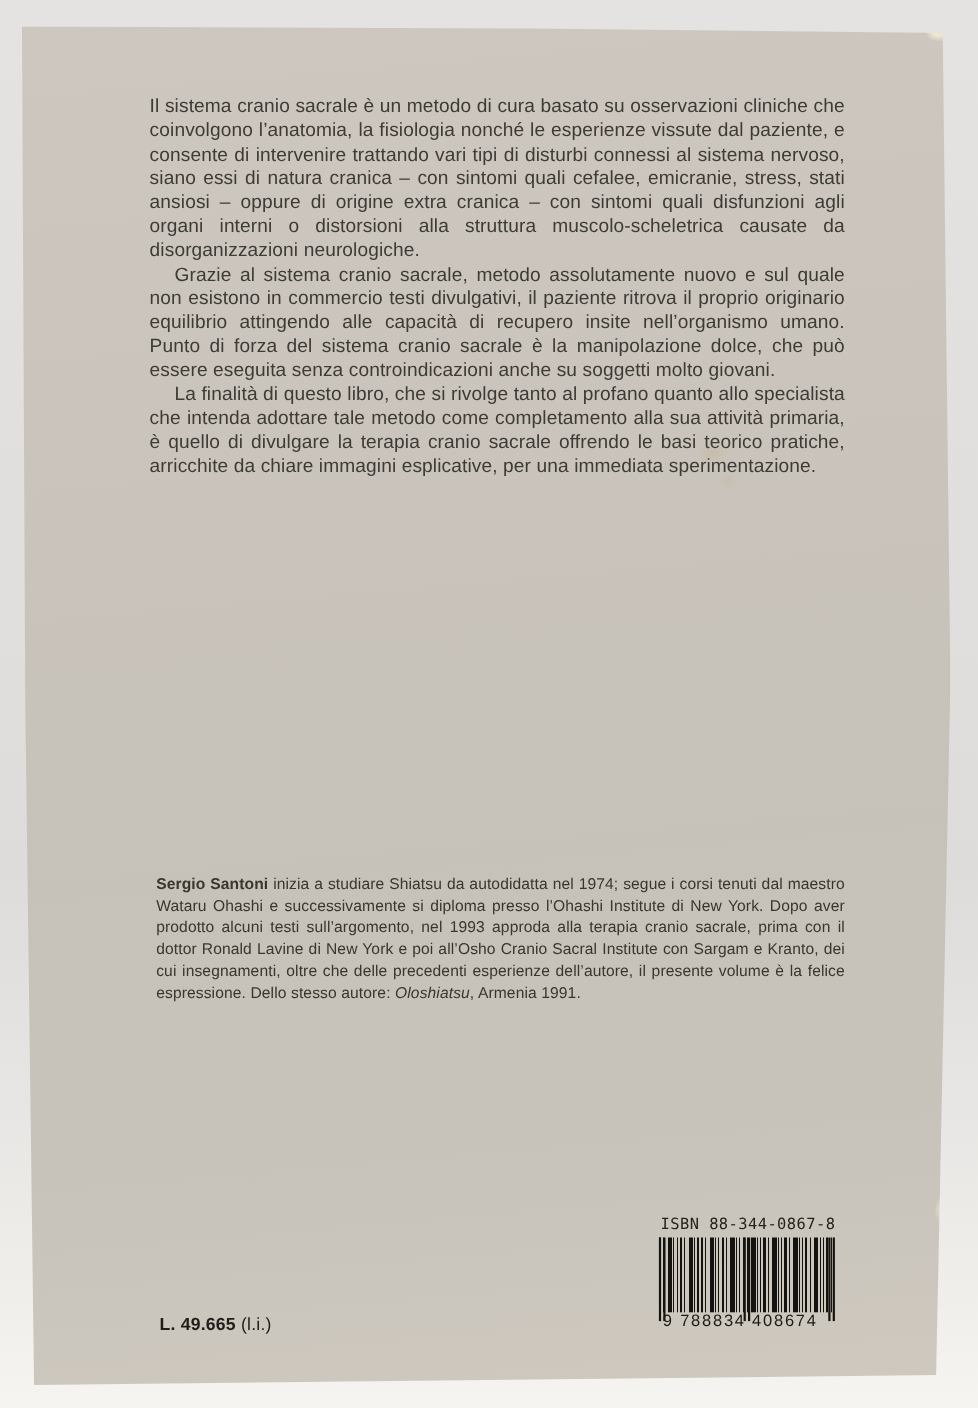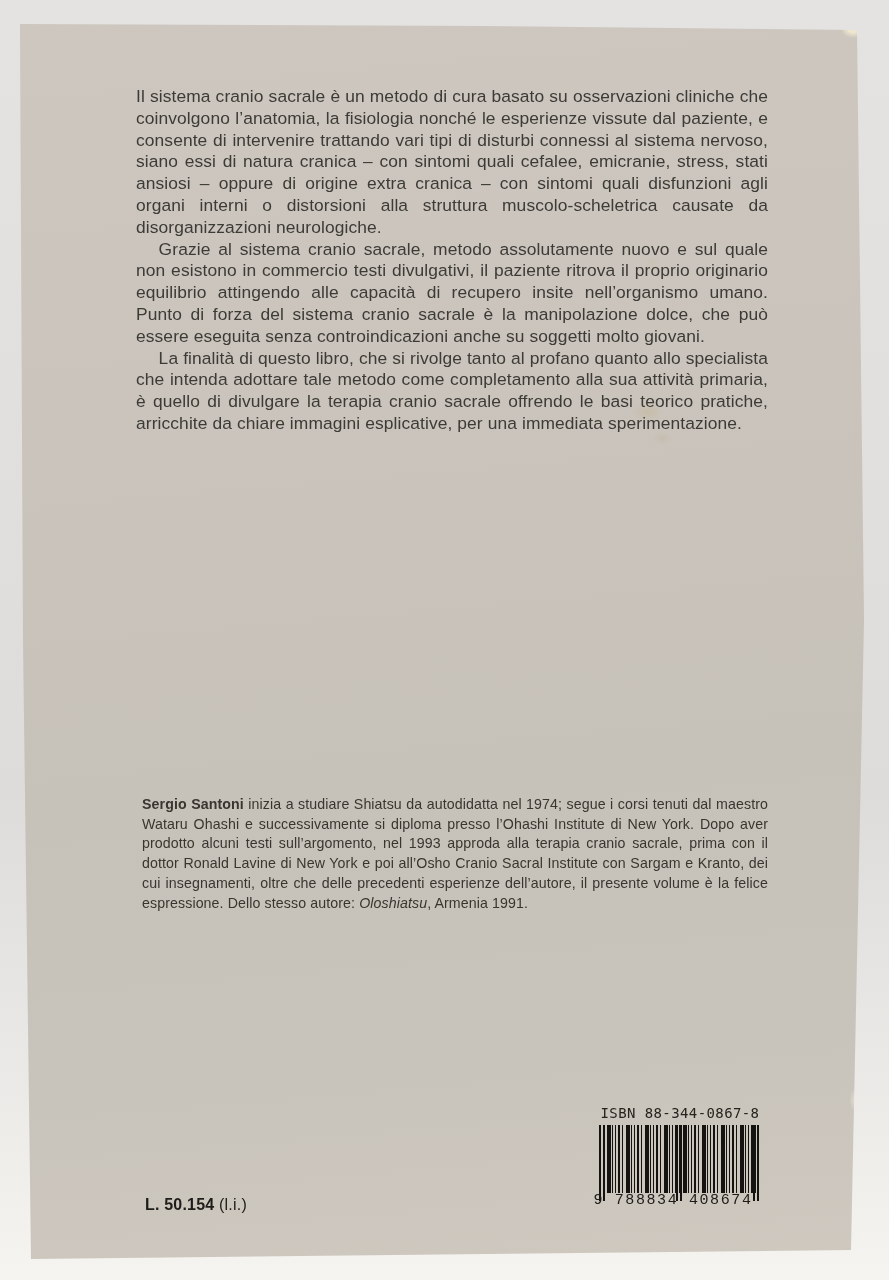--- a/index.html
+++ b/index.html
@@ -64,21 +64,21 @@
     position:absolute;top:0;width:2px;height:76px;background:#15130f;
   }
   .barcode .guard.g-left{left:0;}
   .barcode .guard.g-left2{left:4px;}
   .barcode .guard.g-mid{left:77px;}
   .barcode .guard.g-mid2{left:81px;}
   .barcode .guard.g-right{left:154px;}
   .barcode .guard.g-right2{left:158px;}
   .barcode-digits{
     position:absolute;left:583px;top:1192px;width:180px;
-    font-family:Liberation Mono, monospace;
+    font-family:Liberation Sans, sans-serif;
     font-size:15px;letter-spacing:1.6px;color:#1d1b17;
     text-align:center;white-space:nowrap;
   }
   .price{
     position:absolute;left:145px;top:1196px;
     font-size:16px;color:#1f1d19;letter-spacing:0.2px;white-space:nowrap;
   }
   .price .amount{font-weight:bold;}
   .price .note{font-weight:normal;}
 </style>
@@ -106,18 +106,18 @@
       <div class="guard g-left2"></div>
       <div class="guard g-mid"></div>
       <div class="guard g-mid2"></div>
       <div class="guard g-right"></div>
       <div class="guard g-right2"></div>
     </div>
 
     <div class="barcode-digits">9 788834 408674</div>
 
     <div class="price">
-      <span class="amount">L. 50.154</span>
+      <span class="amount">L. 49.665</span>
       <span class="note">(l.i.)</span>
     </div>
 
   </div>
 </div>
 
 </body></html>

